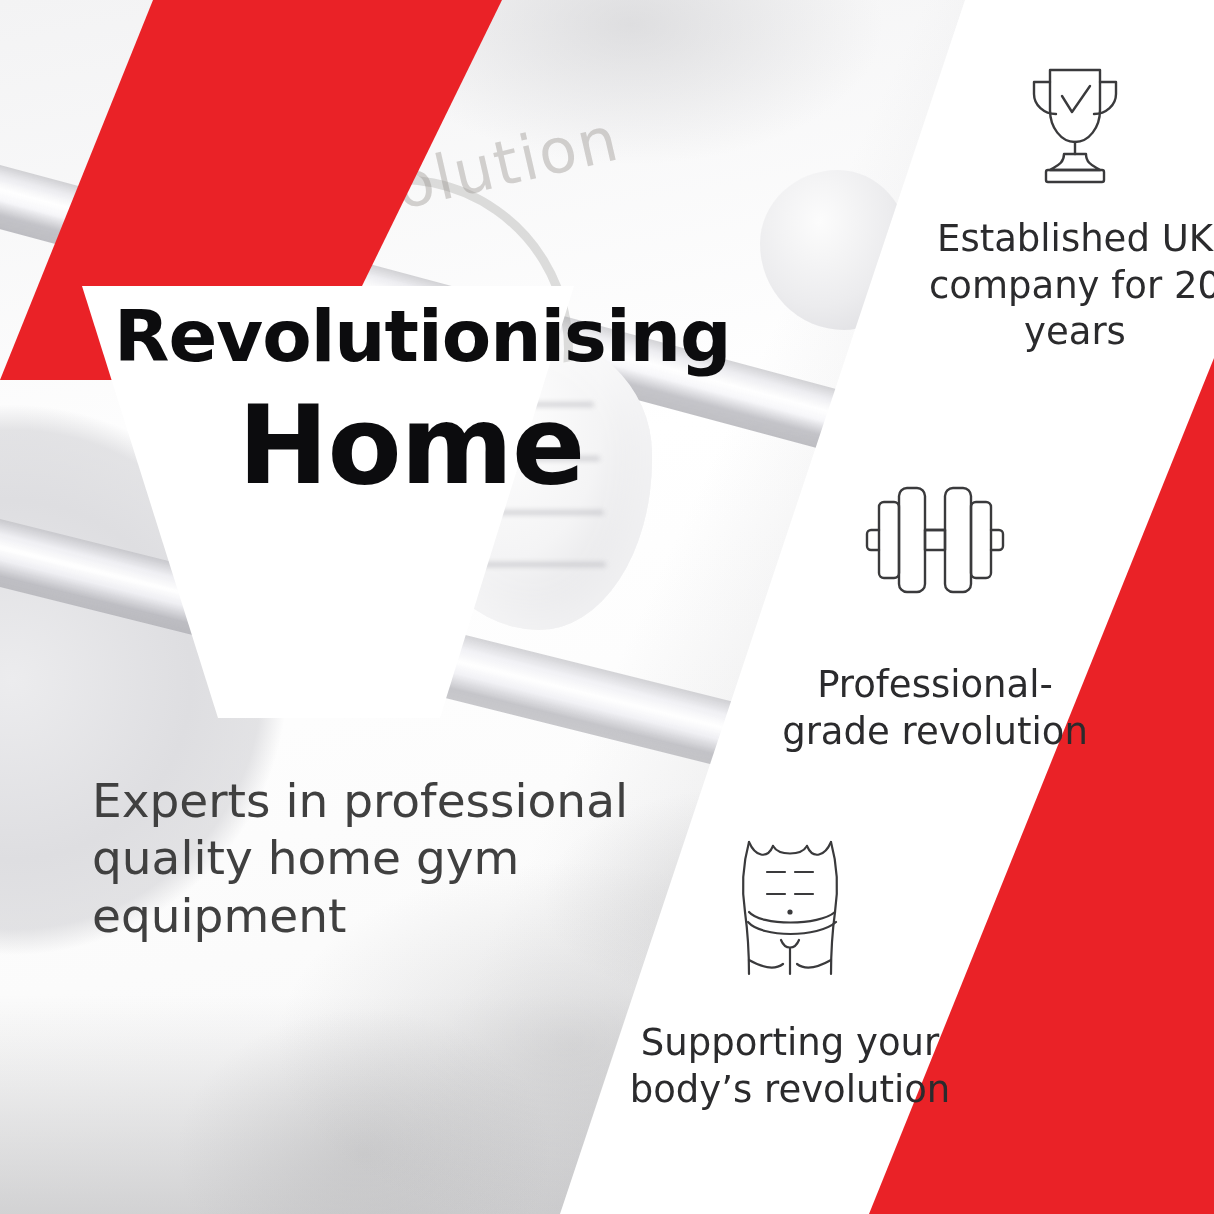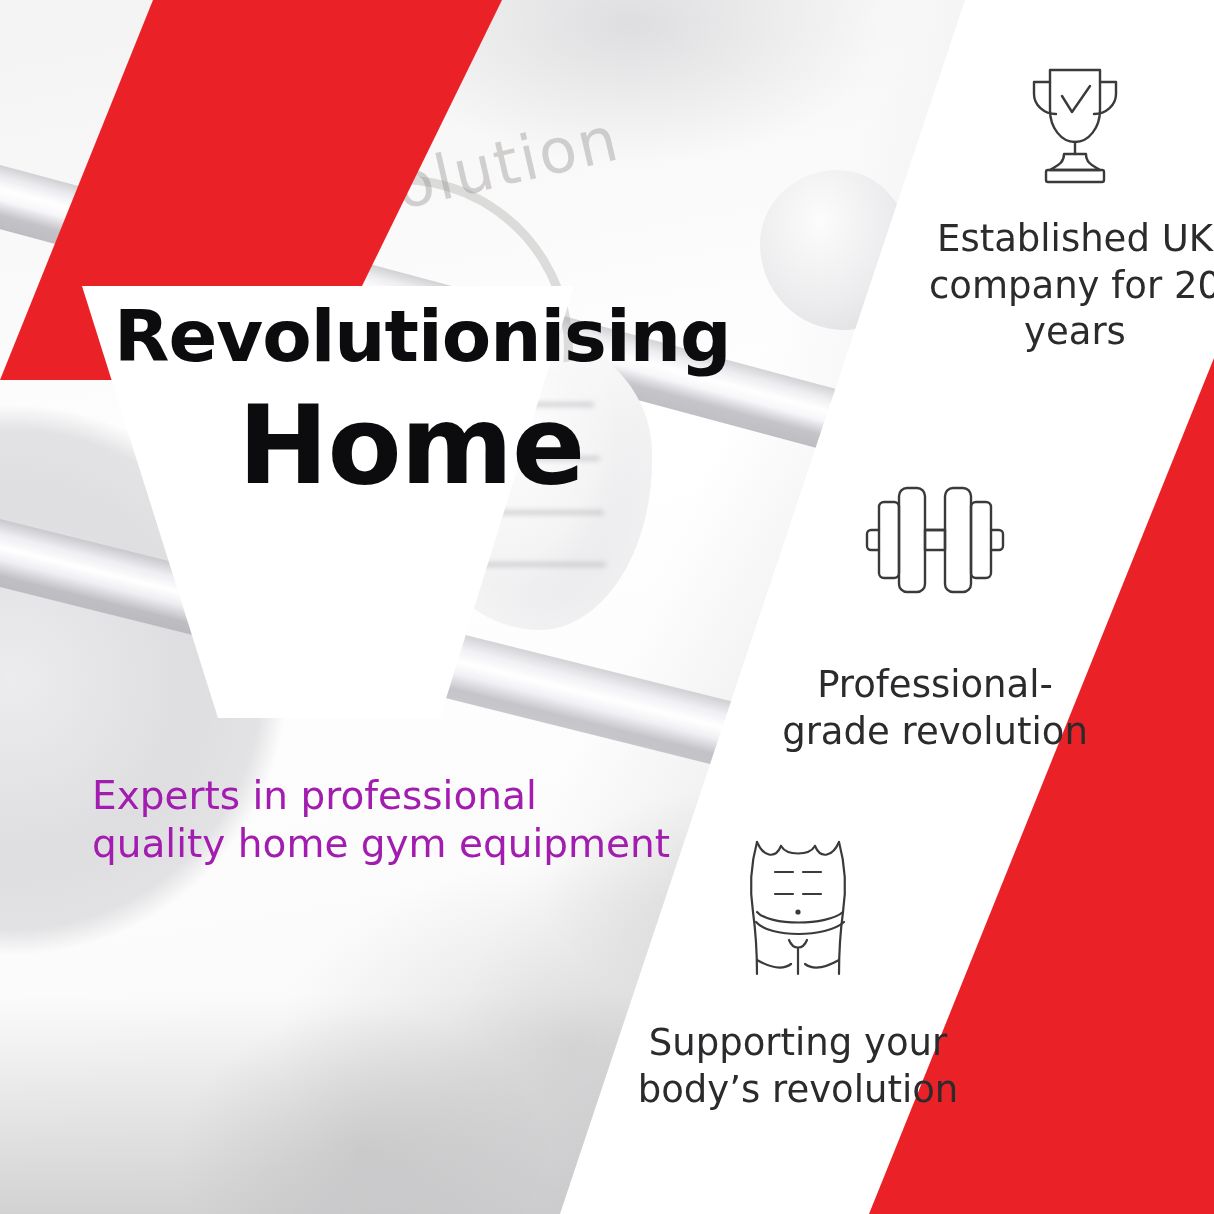--- a/index.html
+++ b/index.html
@@ -176,22 +176,22 @@
     font-size: 108px;
     line-height: 1;
     white-space: nowrap;
   }
 
   
   .subcopy {
     position: absolute;
     left: 92px; top: 772px;
     width: 580px;
-    color: #a21caf;
-    font-size: 39px;
+    color: #404040;
+    font-size: 47px;
     line-height: 1.22;
     font-weight: 400;
     font-family: "DejaVu Sans", "Liberation Sans", sans-serif;
   }
 
   
   .white-band {
     position: absolute;
     left: 520px; top: 0;
     width: 694px; height: 1214px;
@@ -218,21 +218,21 @@
     position: absolute;
     width: 330px;
     text-align: center;
     color: #2b2b2d;
     font-size: 37px;
     line-height: 1.26;
     font-family: "DejaVu Sans", "Liberation Sans", sans-serif;
   }
   .feature.f1 { left: 290px; top: 60px; }
   .feature.f2 { left: 150px; top: 478px; }
-  .feature.f3 { left: 5px;   top: 836px; margin-left: 8px; }
+  .feature.f3 { left: 5px;   top: 836px; }
   .feature .ficon {
     display: block;
     margin: 0 auto 24px auto;
     width: 180px;
     height: 160px;
   }
   .feature.f1 .ficon { height: 132px; }
   .feature .flabel { display: block; }
 </style>
 </head>

